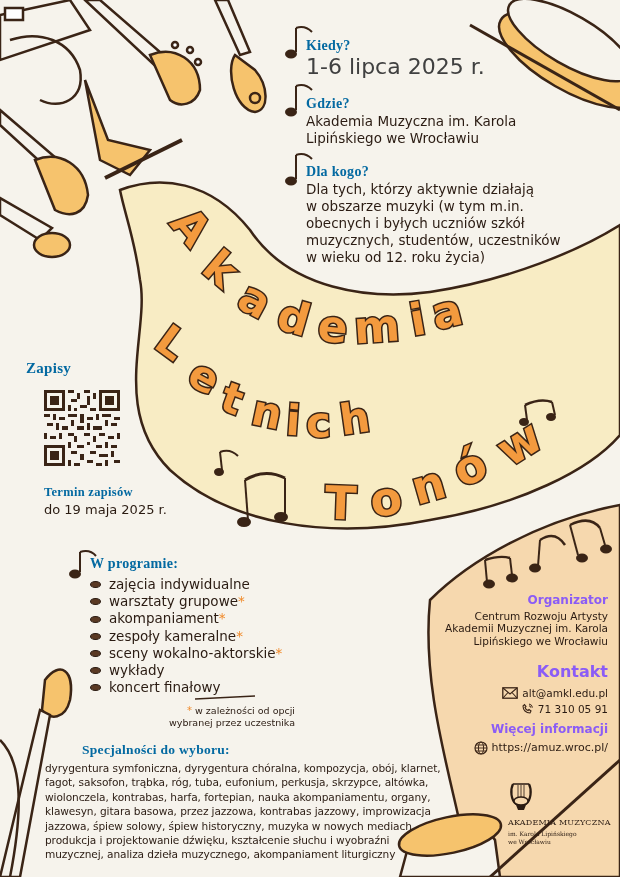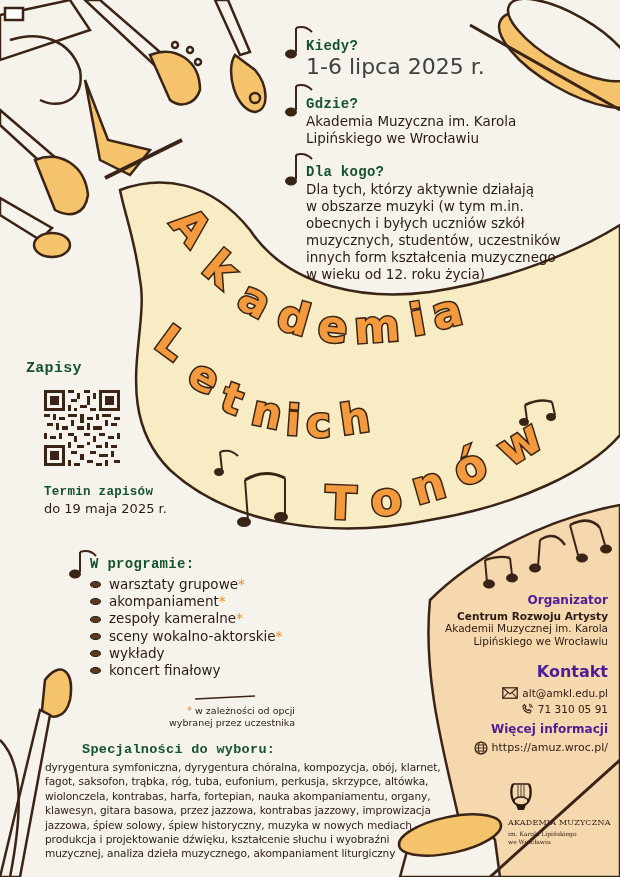--- a/index.html
+++ b/index.html
@@ -5,29 +5,29 @@
   * { margin: 0; padding: 0; box-sizing: border-box; }
   html, body { width: 620px; height: 877px; overflow: hidden; }
   body {
     position: relative;
     background: #f6f3ec;
     font-family: "DejaVu Sans", sans-serif;
     color: #2a1b12;
   }
   .abs { position: absolute; }
   .label-orange {
-    font-family: Liberation Mono, monospace;
+    font-family: Liberation Serif, serif;
     font-weight: bold;
-    color: #14532d;
+    color: #0369a1;
     letter-spacing: 0.3px;
   }
   .label-dark {
     font-family: "DejaVu Sans", sans-serif;
     font-weight: bold;
-    color: #4c1d95;
+    color: #8b5cf6;
   }
   .bg-svg { position: absolute; left: 0; top: 0; }
 
   
   #info-when { left: 306px; top: 38px; }
   #info-when .lbl { font-size: 14px; }
   #info-when .val { font-size: 22px; font-weight: 500; margin-top: 0px; color: #404040; }
   #info-where { left: 306px; top: 96px; }
   #info-where .lbl { font-size: 14px; }
   #info-where .val { font-size: 13.5px; line-height: 17px; margin-top: 1px; }
@@ -54,21 +54,21 @@
   #prog-note .star { font-size: 10px; }
 
   
   #spec { left: 45px; top: 742px; width: 400px; }
   #spec .lbl { font-size: 13.5px; padding-left: 37px; }
   #spec .val { font-size: 10.6px; line-height: 14.4px; margin-top: 3px; letter-spacing: -0.1px; }
 
   
   #org { right: 12px; top: 593px; text-align: right; }
   #org .lbl { font-size: 12px; margin-bottom: 3px; }
-  #org .name { font-size: 10.5px; font-weight: bold; }
+  #org .name { font-size: 10.5px; font-weight: normal; }
   #org .desc { font-size: 10.5px; line-height: 13px; }
   #contact { right: 12px; top: 662px; text-align: right; }
   #contact .lbl { font-size: 16px; margin-bottom: 4px; }
   .contact-row { display: flex; justify-content: flex-end; align-items: center; font-size: 10.5px; line-height: 16px; }
   .contact-row svg { margin-right: 4px; }
   #moreinfo { right: 12px; top: 722px; text-align: right; }
   #moreinfo .lbl { font-size: 12px; margin-bottom: 4px; }
   #moreinfo .contact-row { font-size: 11px; }
 
   
@@ -248,21 +248,20 @@
   </div>
 </div>
 
 <div id="info-who" class="abs">
   <div class="lbl label-orange">Dla kogo?</div>
   <div class="val">
     <div>Dla tych, którzy aktywnie działają</div>
     <div>w obszarze muzyki (w tym m.in.</div>
     <div>obecnych i byłych uczniów szkół</div>
     <div>muzycznych, studentów, uczestników</div>
-    <div>innych form kształcenia muzycznego</div>
     <div>w wieku od 12. roku życia)</div>
   </div>
 </div>
 
 <div id="reg" class="abs">
   <div class="lbl label-orange">Zapisy</div>
 </div>
 <svg class="qr" viewBox="0 0 25 25" shape-rendering="crispEdges">
   <rect width="25" height="25" fill="#f6f3ec"></rect>
   <g fill="#3a2416">
@@ -337,20 +336,25 @@
 <div id="deadline" class="abs">
   <div class="lbl label-orange">Termin zapisów</div>
   <div class="val">do 19 maja 2025 r.</div>
 </div>
 
 <div id="program" class="abs">
   <div class="lbl label-orange">W programie:</div>
   <ul class="prog-list">
     <li class="prog-item">
         <span class="bullet"></span>
+        <span>zajęcia indywidualne</span>
+        <span class="star"></span>
+      </li>
+    <li class="prog-item">
+        <span class="bullet"></span>
         <span>warsztaty grupowe</span>
         <span class="star">*</span>
       </li>
     <li class="prog-item">
         <span class="bullet"></span>
         <span>akompaniament</span>
         <span class="star">*</span>
       </li>
     <li class="prog-item">
         <span class="bullet"></span>

